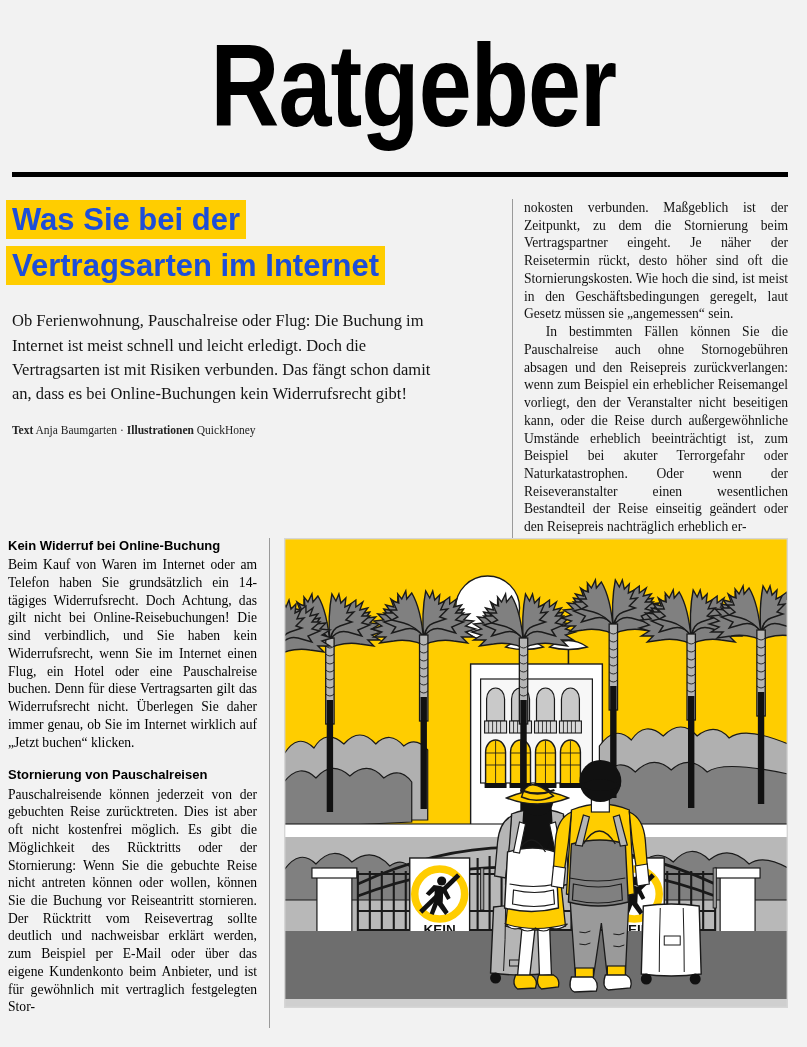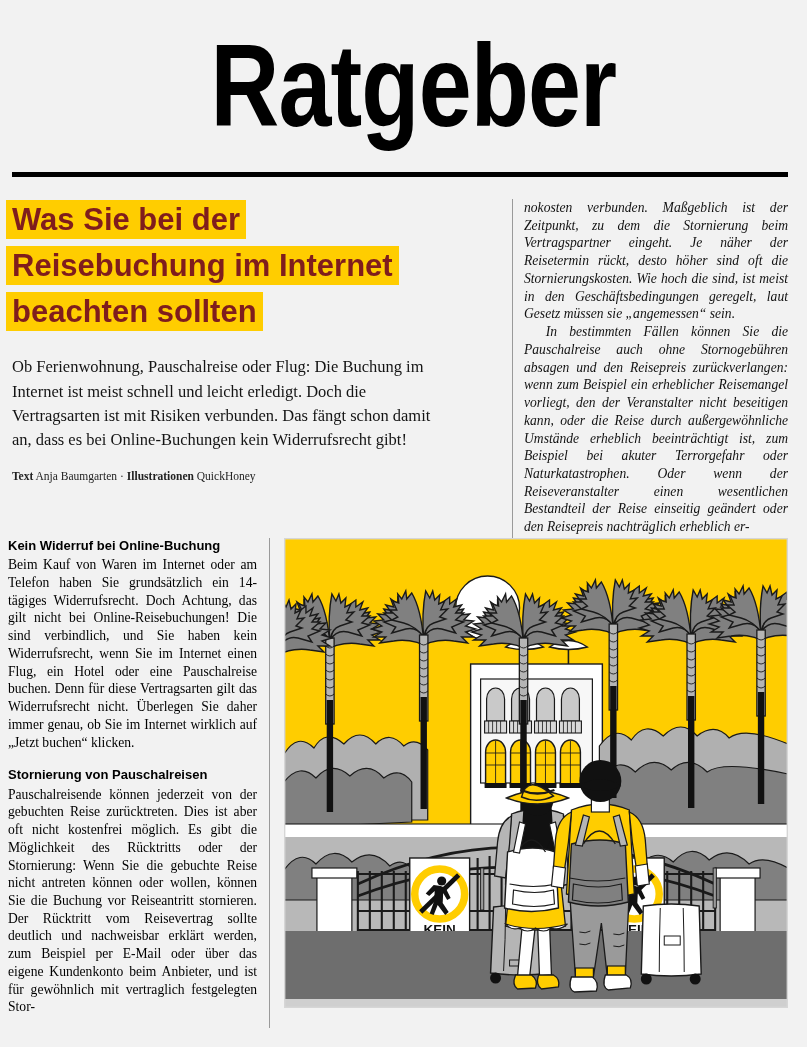--- a/index.html
+++ b/index.html
@@ -53,32 +53,31 @@
     width: 500px;
     flex: 0 0 500px;
     padding-right: 16px;
     box-sizing: border-box;
   }
   .upper-right {
     flex: 1;
     border-left: 1px solid #9a9a9a;
     padding-left: 11px;
     box-sizing: border-box;
-    font-style: italic;
   }
 
   
   .headline {
     margin: 0 0 22px 0;
     padding: 0;
     font-family: "Liberation Sans", sans-serif;
     font-weight: bold;
     font-size: 31px;
     line-height: 1.36;
-    color: #7f1d1d;
+    color: #1d4ed8;
   }
   .headline .hl {
     background: #ffcd00;
     box-shadow: 6px 0 0 #ffcd00, -6px 0 0 #ffcd00;
     box-decoration-break: clone;
     -webkit-box-decoration-break: clone;
     padding: 2px 0;
   }
   .headline .hl-line {
     display: block;
@@ -176,22 +175,21 @@
   <h1 class="masthead-title">Ratgeber</h1>
 </div>
 <div class="top-rule"></div>
 
 <div class="upper">
 
   <div class="upper-left">
 
     <div class="headline">
       <span class="hl-line"><span class="hl">Was Sie bei der</span></span>
-      <span class="hl-line"><span class="hl">Reisebuchung im Internet</span></span>
-      <span class="hl-line"><span class="hl">beachten sollten</span></span>
+      <span class="hl-line"><span class="hl">Vertragsarten im Internet</span></span>
     </div>
 
     <p class="lead">Ob Ferienwohnung, Pauschalreise oder Flug: Die Buchung im Internet ist meist schnell und leicht erledigt. Doch die Vertragsarten ist mit Risiken verbunden. Das fängt schon damit an, dass es bei Online-Buchungen kein Widerrufsrecht gibt!</p>
 
     <p class="byline">
       <b>Text</b>
       <span>Anja Baumgarten</span><span class="sep">·</span><b>Illustrationen</b>
       <span>QuickHoney</span>
     </p>
 

